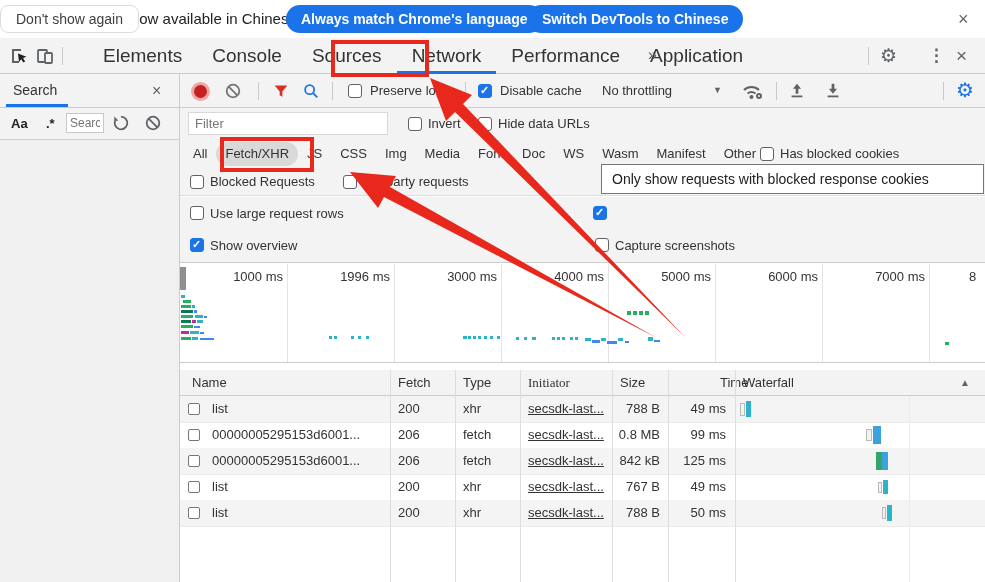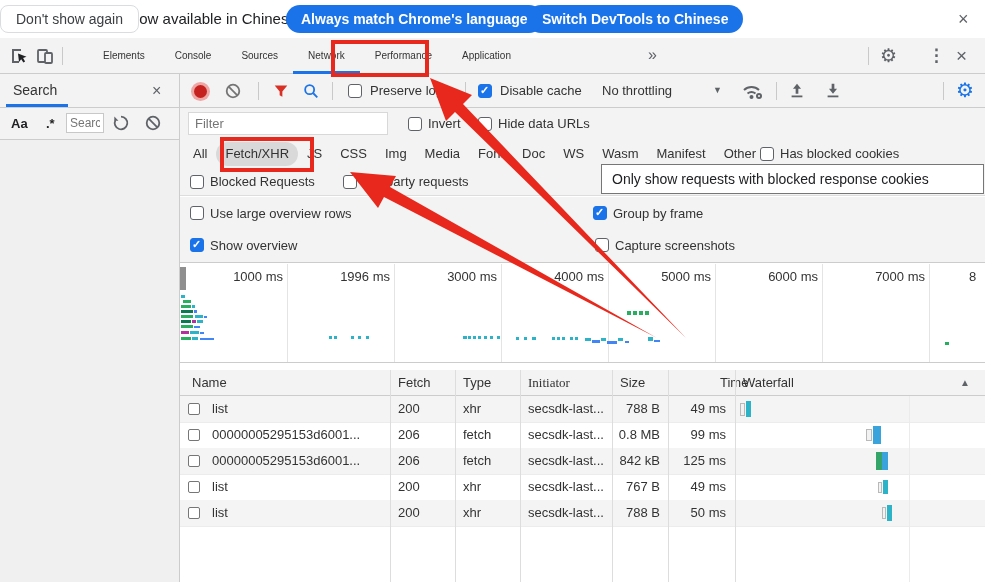--- a/index.html
+++ b/index.html
@@ -15,21 +15,21 @@
   #banner-msg{position:absolute;left:50px;top:0;line-height:37px;font-size:15px;color:#202124;}
   .blue-btn{position:absolute;top:5px;height:28px;line-height:28px;padding:0 15px;border-radius:14px;
             background:#1a73e8;color:#fff;font-weight:bold;font-size:14px;cursor:pointer;}
   #btn-dismiss{position:absolute;top:5px;height:26px;line-height:26px;padding:0 15px;border-radius:8px;
                background:#fff;border:1px solid #dadce0;color:#3c4043;font-size:14px;cursor:pointer;}
   .x-btn{color:#5f6368;font-size:18px;cursor:pointer;line-height:1;}
 
   
   #tabbar{position:absolute;left:0;top:38px;width:985px;height:36px;background:#f3f3f3;border-bottom:1px solid #ccc;box-sizing:border-box;}
   #tab-strip{position:absolute;left:88px;top:0;height:36px;display:flex;}
-  .tab{padding:0 15px;line-height:35px;font-size:10px;color:#333;cursor:pointer;}
+  .tab{padding:0 15px;line-height:35px;font-size:19px;color:#333;cursor:pointer;}
   .tab.sel{box-shadow:inset 0 -3px 0 #1a73e8;}
   #more-tabs{position:absolute;left:648px;top:0;line-height:34px;font-size:16px;color:#5f6368;cursor:pointer;}
   .badge-box{position:absolute;top:45px;height:24px;display:flex;align-items:center;gap:4px;padding:0 8px;
              border:1px solid #ccc;border-radius:6px;background:#fcfcfc;box-sizing:border-box;cursor:pointer;}
   .err-dot{width:14px;height:14px;border-radius:50%;background:#d93025;color:#fff;font-size:11px;font-weight:bold;
            text-align:center;line-height:13px;}
   #tb-gear{position:absolute;left:880px;top:0;line-height:36px;font-size:19px;color:#5f6368;cursor:pointer;}
   #tb-menu{position:absolute;left:928px;top:0;line-height:36px;font-size:17px;font-weight:bold;color:#5f6368;cursor:pointer;}
   #tb-close{position:absolute;left:956px;top:0;line-height:36px;font-size:19px;color:#5f6368;cursor:pointer;}
 
@@ -79,21 +79,21 @@
   #table-region{position:absolute;left:180px;top:370px;width:805px;height:212px;background:#fff;}
   #thead{position:absolute;left:0;top:0;width:805px;height:26px;background:#f3f3f3;border-bottom:1px solid #ccc;box-sizing:border-box;}
   .th{position:absolute;line-height:25px;font-size:13px;color:#333;cursor:pointer;}
   #sort-arrow{position:absolute;left:780px;line-height:25px;font-size:10px;color:#5f6368;}
   .col-line{position:absolute;top:0;bottom:0;width:1px;background:#ddd;}
   .col-line.light{top:26px;background:#ebebeb;}
   .nrow{position:absolute;left:0;width:805px;height:26px;cursor:pointer;}
   .nrow.alt{background:#f4f4f4;}
   .nrow .c{position:absolute;line-height:25px;font-size:13px;color:#333;white-space:nowrap;}
   .rowcb{position:absolute;left:8px;top:7px;width:12px;height:12px;border:1px solid #767676;border-radius:2px;background:#fff;box-sizing:border-box;}
-  .init-link{cursor:pointer;}
+  .init-link{text-decoration:underline;cursor:pointer;}
   .num{text-align:right;}
   .bar{position:absolute;}
   .bar.hollow{border:1px solid #b9b9b9;background:#f2f2f2;box-sizing:border-box;}
 
   
   #anno{position:absolute;left:0;top:0;z-index:60;pointer-events:none;}
 </style>
 </head>
 <body>
 
@@ -245,23 +245,22 @@
     <span class="cb" style="left:10px;top:7px"></span>
     <span class="lbl" style="left:30px;line-height:28px">Blocked Requests</span>
     <span class="cb" style="left:163px;top:7px"></span>
     <span class="lbl" style="left:183px;line-height:28px">3rd-party requests</span>
   </div>
 
   <div id="tooltip">Only show requests with blocked response cookies</div>
 
   <div class="net-row" id="nt-optA">
     <span class="cb" style="left:10px;top:9px"></span>
-    <span class="lbl" style="left:30px;line-height:33px">Use large overview rows</span>
+    <span class="lbl" style="left:30px;line-height:33px">Use large request rows</span>
     <span class="cb on" style="left:413px;top:9px"></span>
-    <span class="lbl" style="left:433px;line-height:33px">Group by frame</span>
   </div>
   <div class="net-row" id="nt-optB">
     <span class="cb on" style="left:10px;top:8px"></span>
     <span class="lbl" style="left:30px;line-height:32px">Show overview</span>
     <span class="cb" style="left:415px;top:8px"></span>
     <span class="lbl" style="left:435px;line-height:32px">Capture screenshots</span>
   </div>
 
   <div id="overview">
     <span id="ov-handle"></span>

